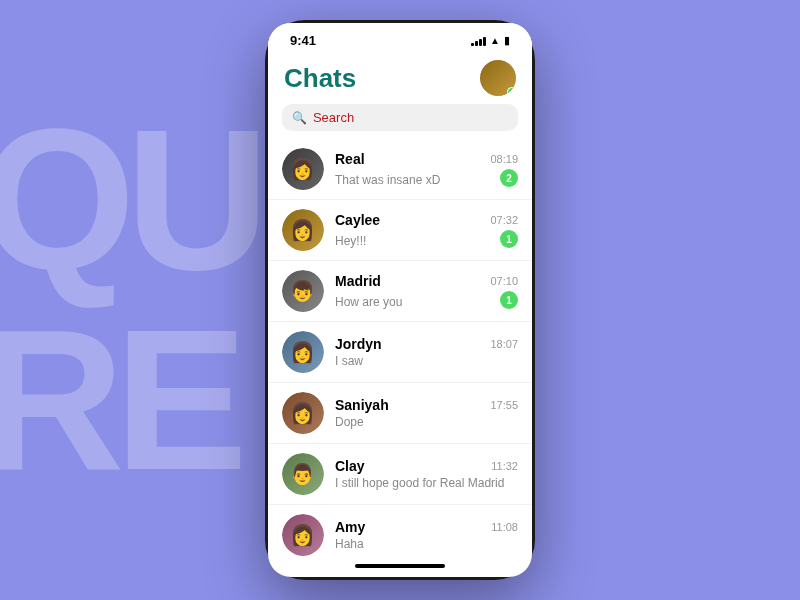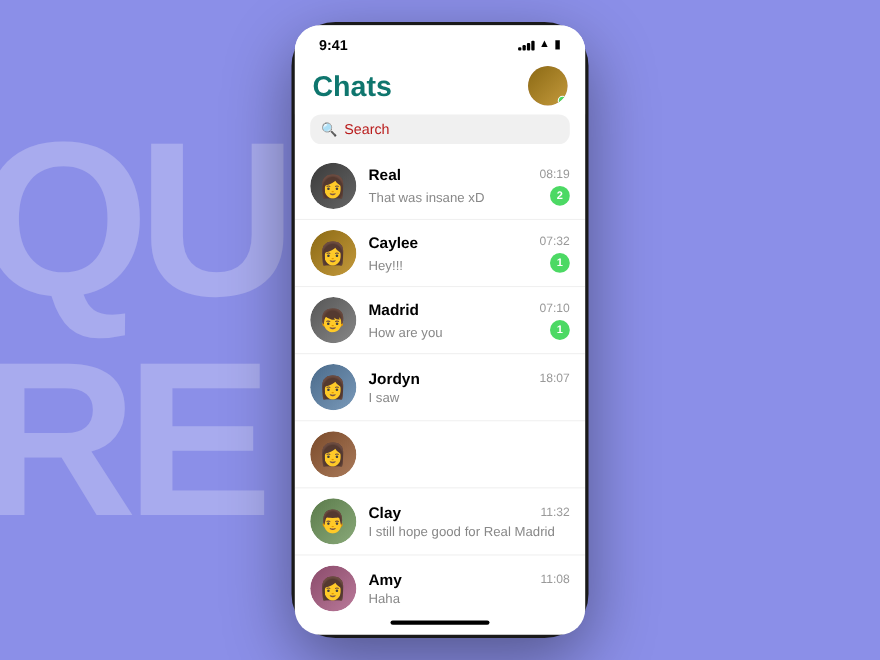--- a/index.html
+++ b/index.html
@@ -352,20 +352,30 @@
         <div class="chat-bottom">
           <span class="chat-preview">I saw</span>
 
         </div>
       </div>
     </div>
         <div class="chat-item">
       <div class="chat-avatar">
         <div class="avatar-circle" style="background: linear-gradient(135deg, #7a4a2a, #aa7a5a); display:flex;align-items:center;justify-content:center;font-size:20px;">👩</div>
       </div>
+      <div class="chat-content">
+        <div class="chat-top">
+          <span class="chat-name">Saniyah</span>
+          <span class="chat-time">17:55</span>
+        </div>
+        <div class="chat-bottom">
+          <span class="chat-preview">Dope</span>
+
+        </div>
+      </div>
     </div>
         <div class="chat-item">
       <div class="chat-avatar">
         <div class="avatar-circle" style="background: linear-gradient(135deg, #5a7a4a, #8aaa7a); display:flex;align-items:center;justify-content:center;font-size:20px;">👨</div>
       </div>
       <div class="chat-content">
         <div class="chat-top">
           <span class="chat-name">Clay</span>
           <span class="chat-time">11:32</span>
         </div>

